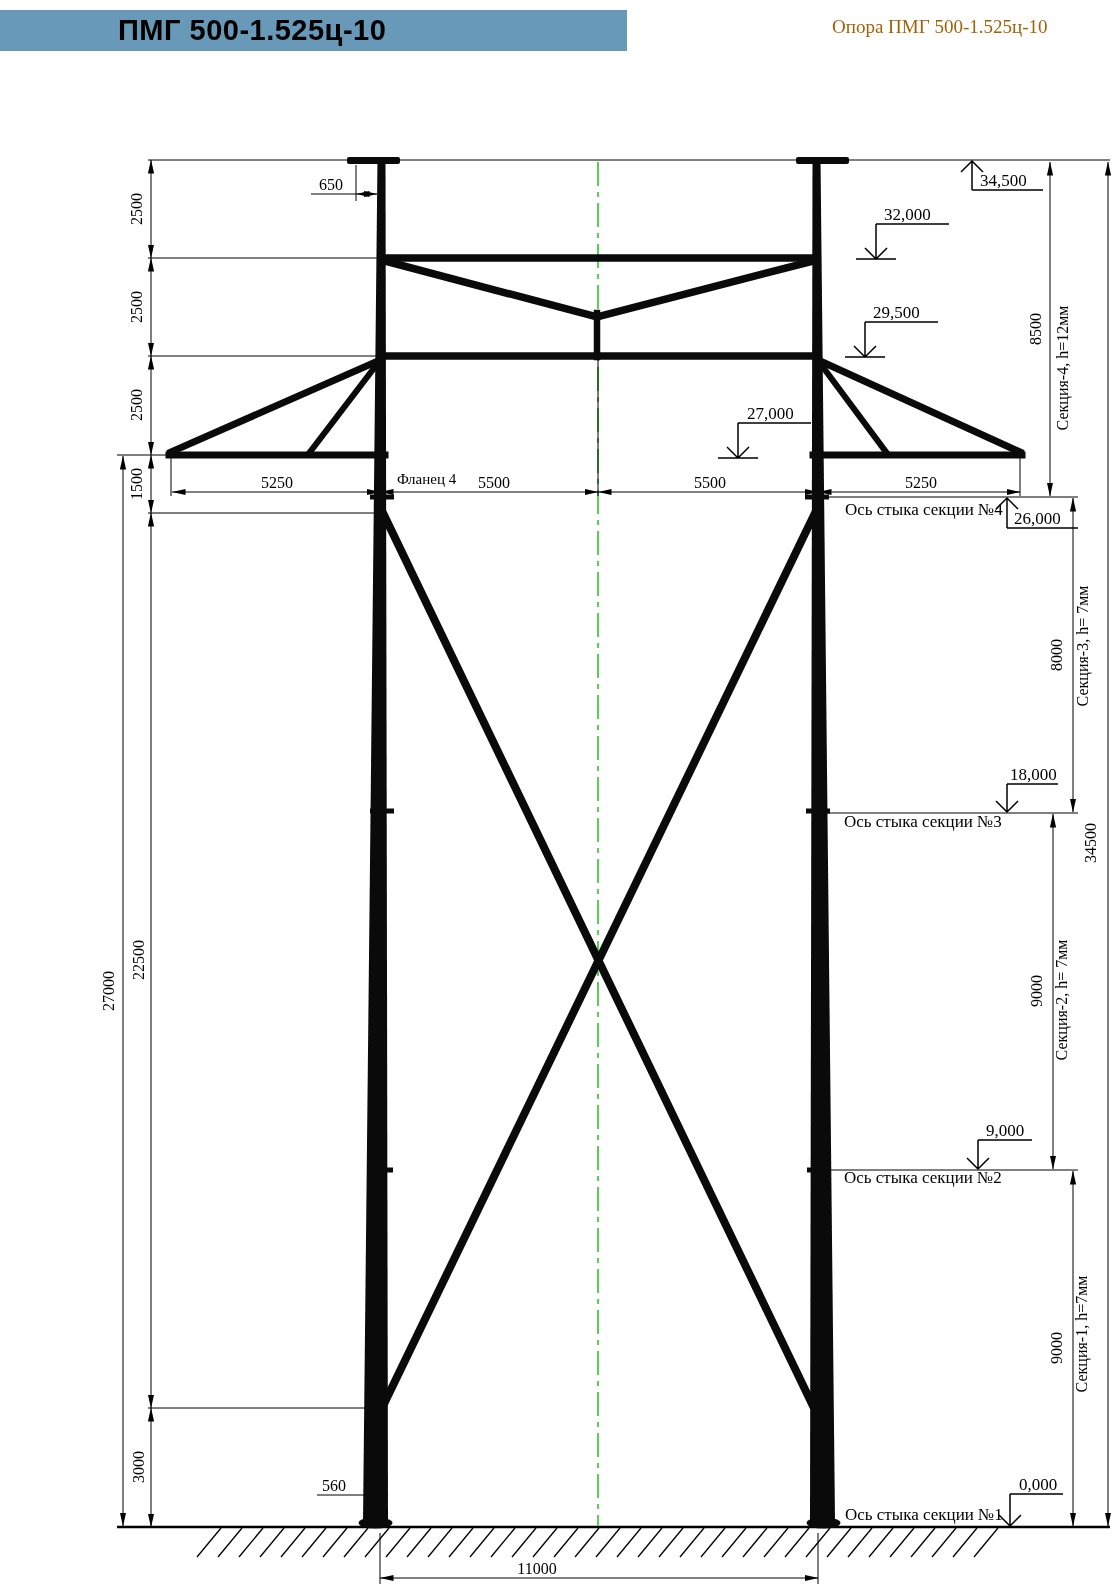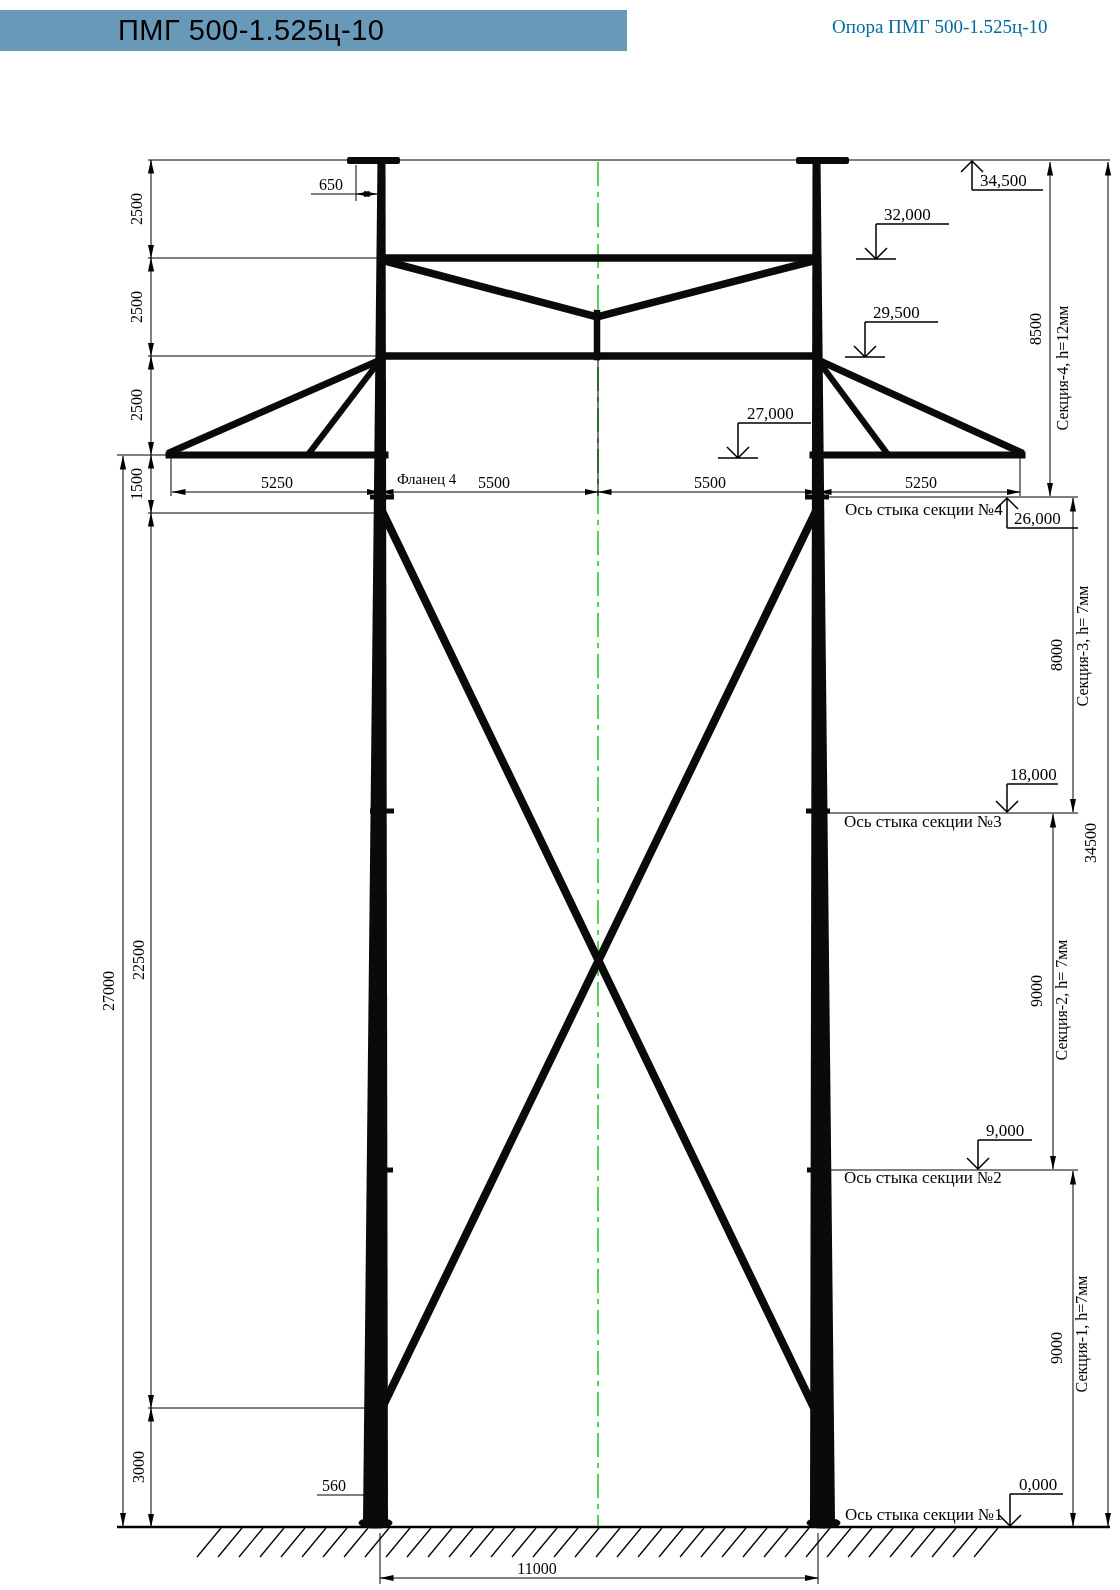--- a/index.html
+++ b/index.html
@@ -1,22 +1,22 @@
 <!DOCTYPE html>
 <html><head>
 <meta charset="utf-8">
 <style>
   html,body{margin:0;padding:0;background:#ffffff;}
   .sheet{position:relative;width:1120px;height:1590px;background:#fff;overflow:hidden;
          font-family:"Liberation Serif","DejaVu Serif",serif;}
   .banner{position:absolute;left:0;top:10px;width:627px;height:41px;background:#6899B8;}
   .banner-text{position:absolute;left:118px;top:0;height:41px;line-height:41px;
 onne    color:#fff;font-family:"Liberation Sans","DejaVu Sans",sans-serif;
-    font-weight:normal;font-size:29px;letter-spacing:.5px;white-space:nowrap;}
-  .doc-title{position:absolute;left:832px;top:16px;width:288px;font-size:19px;color:#0369a1;white-space:nowrap;}
+    font-weight:bold;font-size:29px;letter-spacing:.5px;white-space:nowrap;}
+  .doc-title{position:absolute;left:832px;top:16px;width:288px;font-size:19px;color:#a16207;white-space:nowrap;}
   svg{position:absolute;left:0;top:0;}
   svg text{fill:#000;}
   .t17{font-size:17px;}
   .t16{font-size:16px;}
   .t15{font-size:15px;}
   .thin{stroke:#000;stroke-width:1;}
   .thin2{stroke:#000;stroke-width:2.4;}
   .dim{stroke:#000;stroke-width:1;}
   .ev{stroke:#000;stroke-width:1.5;fill:none;}
   .struct{stroke:#0a0a0a;stroke-linecap:square;}

